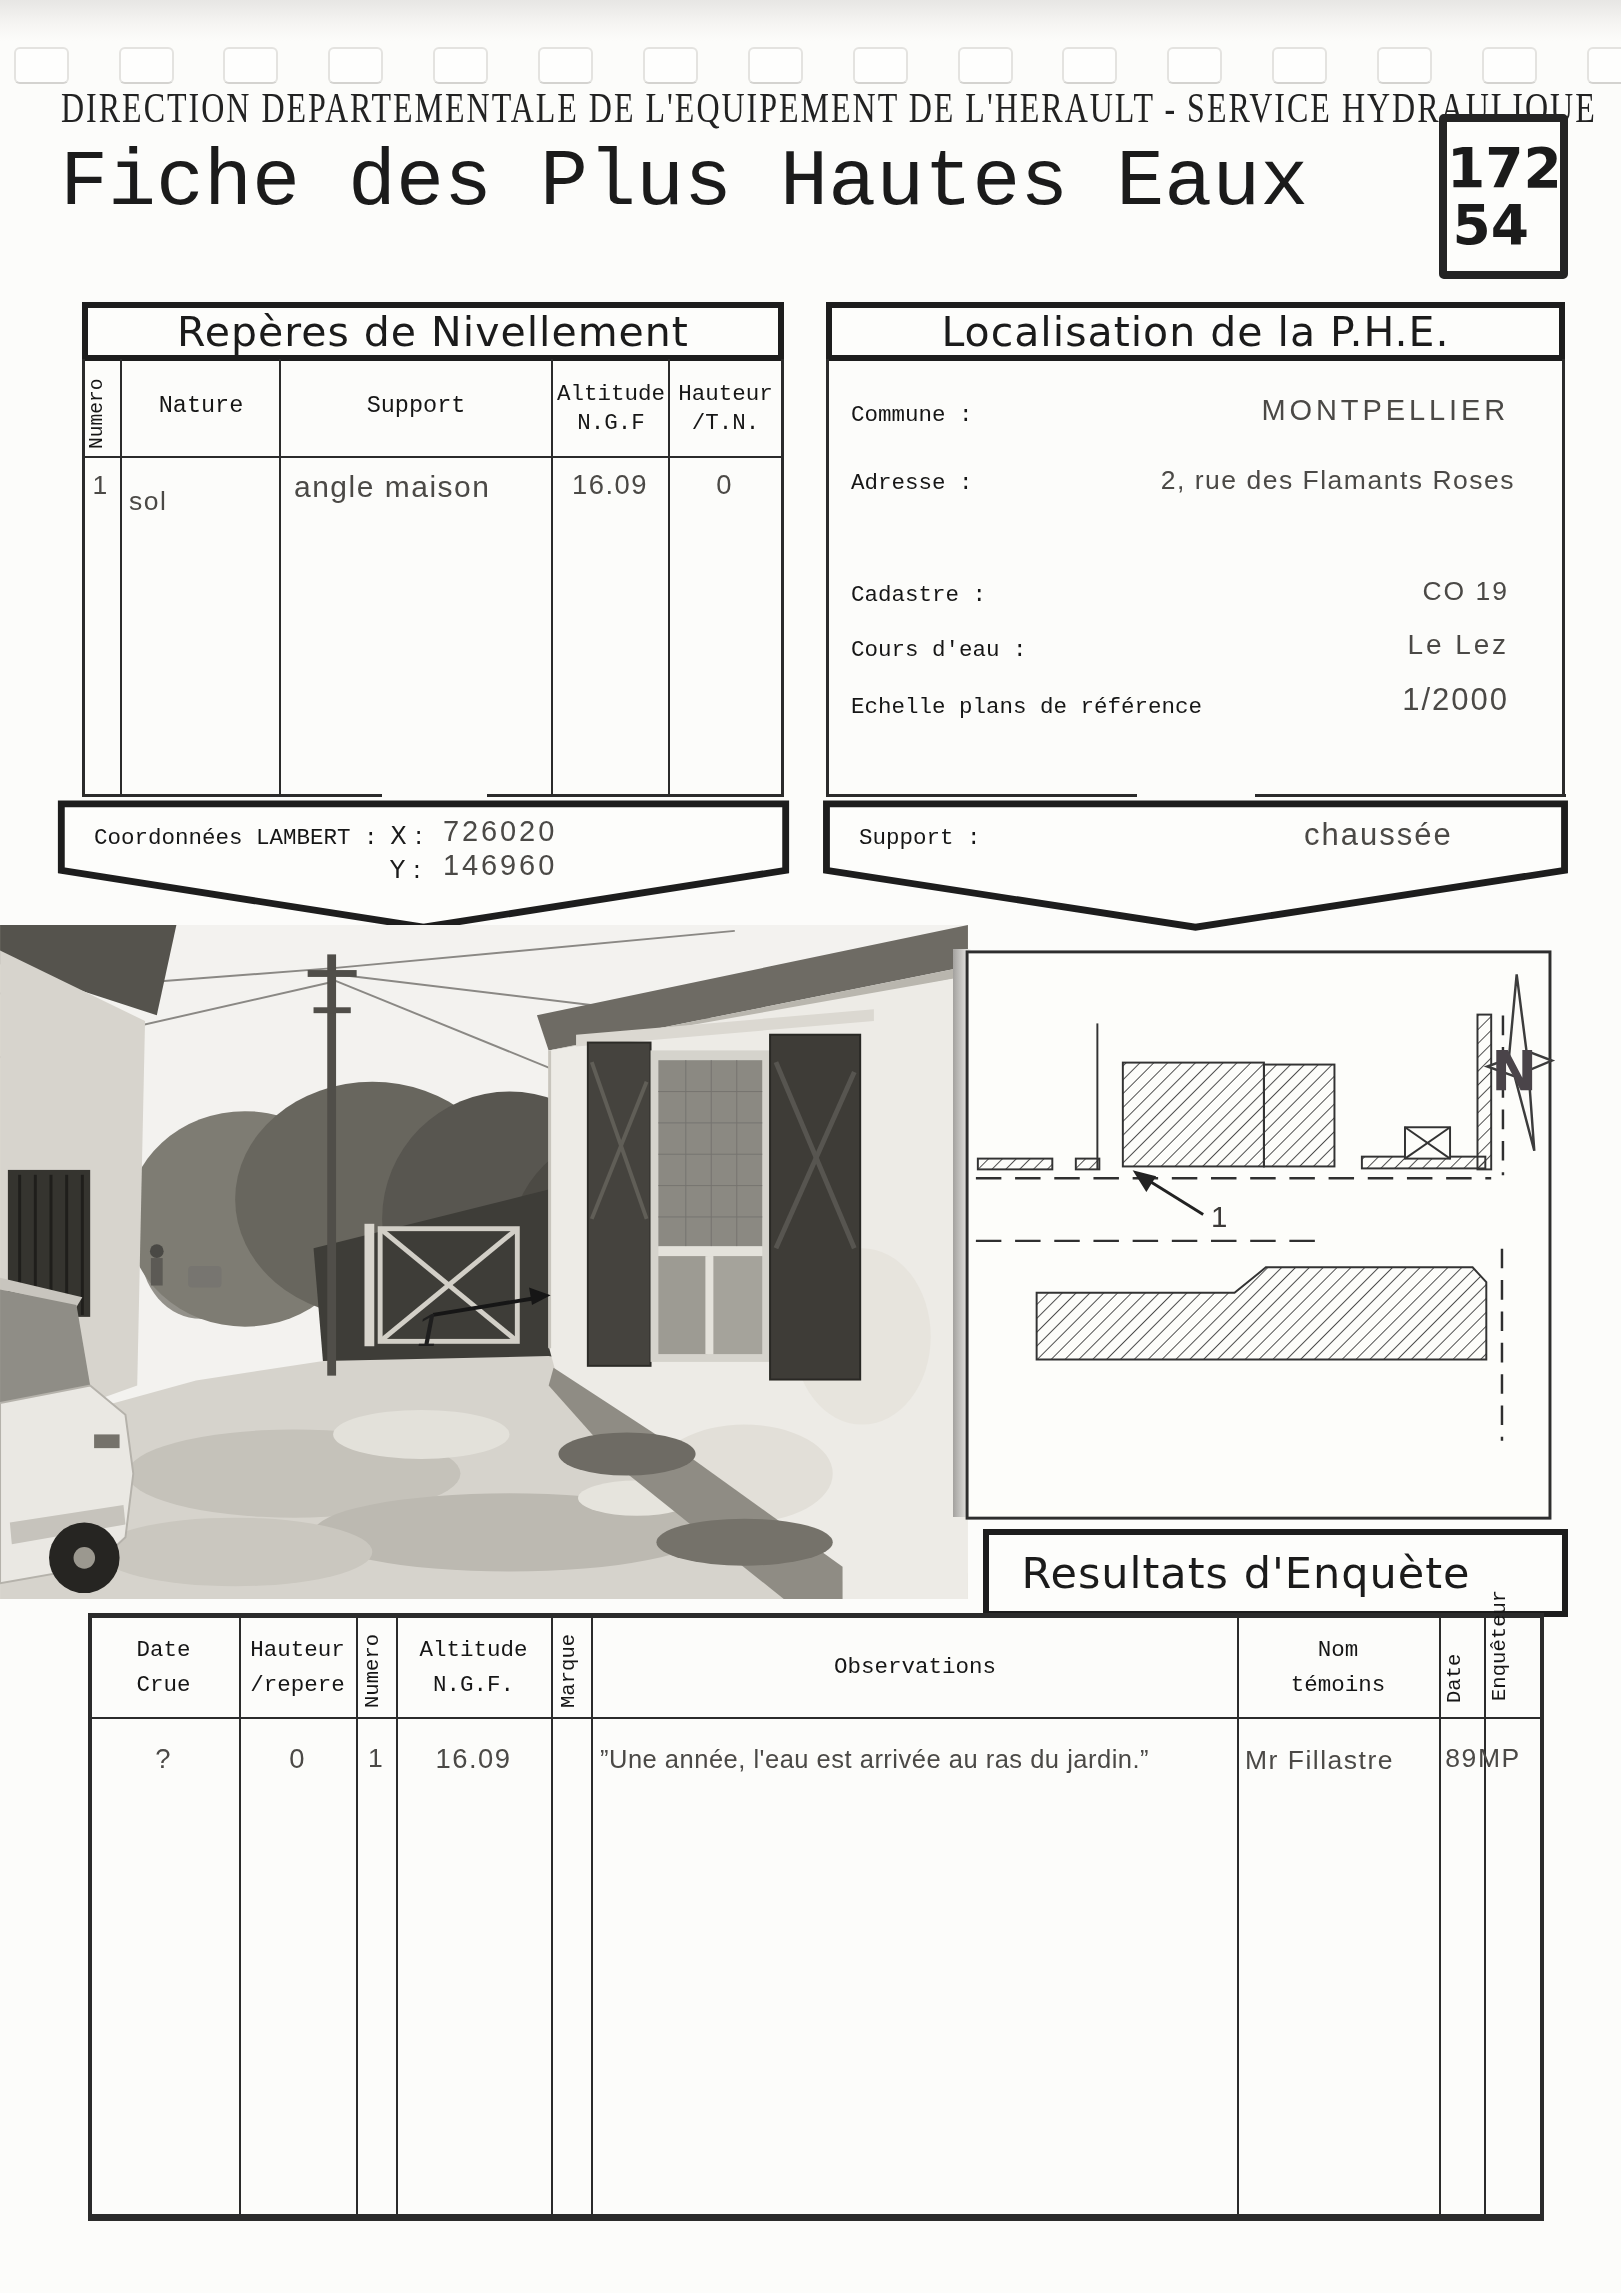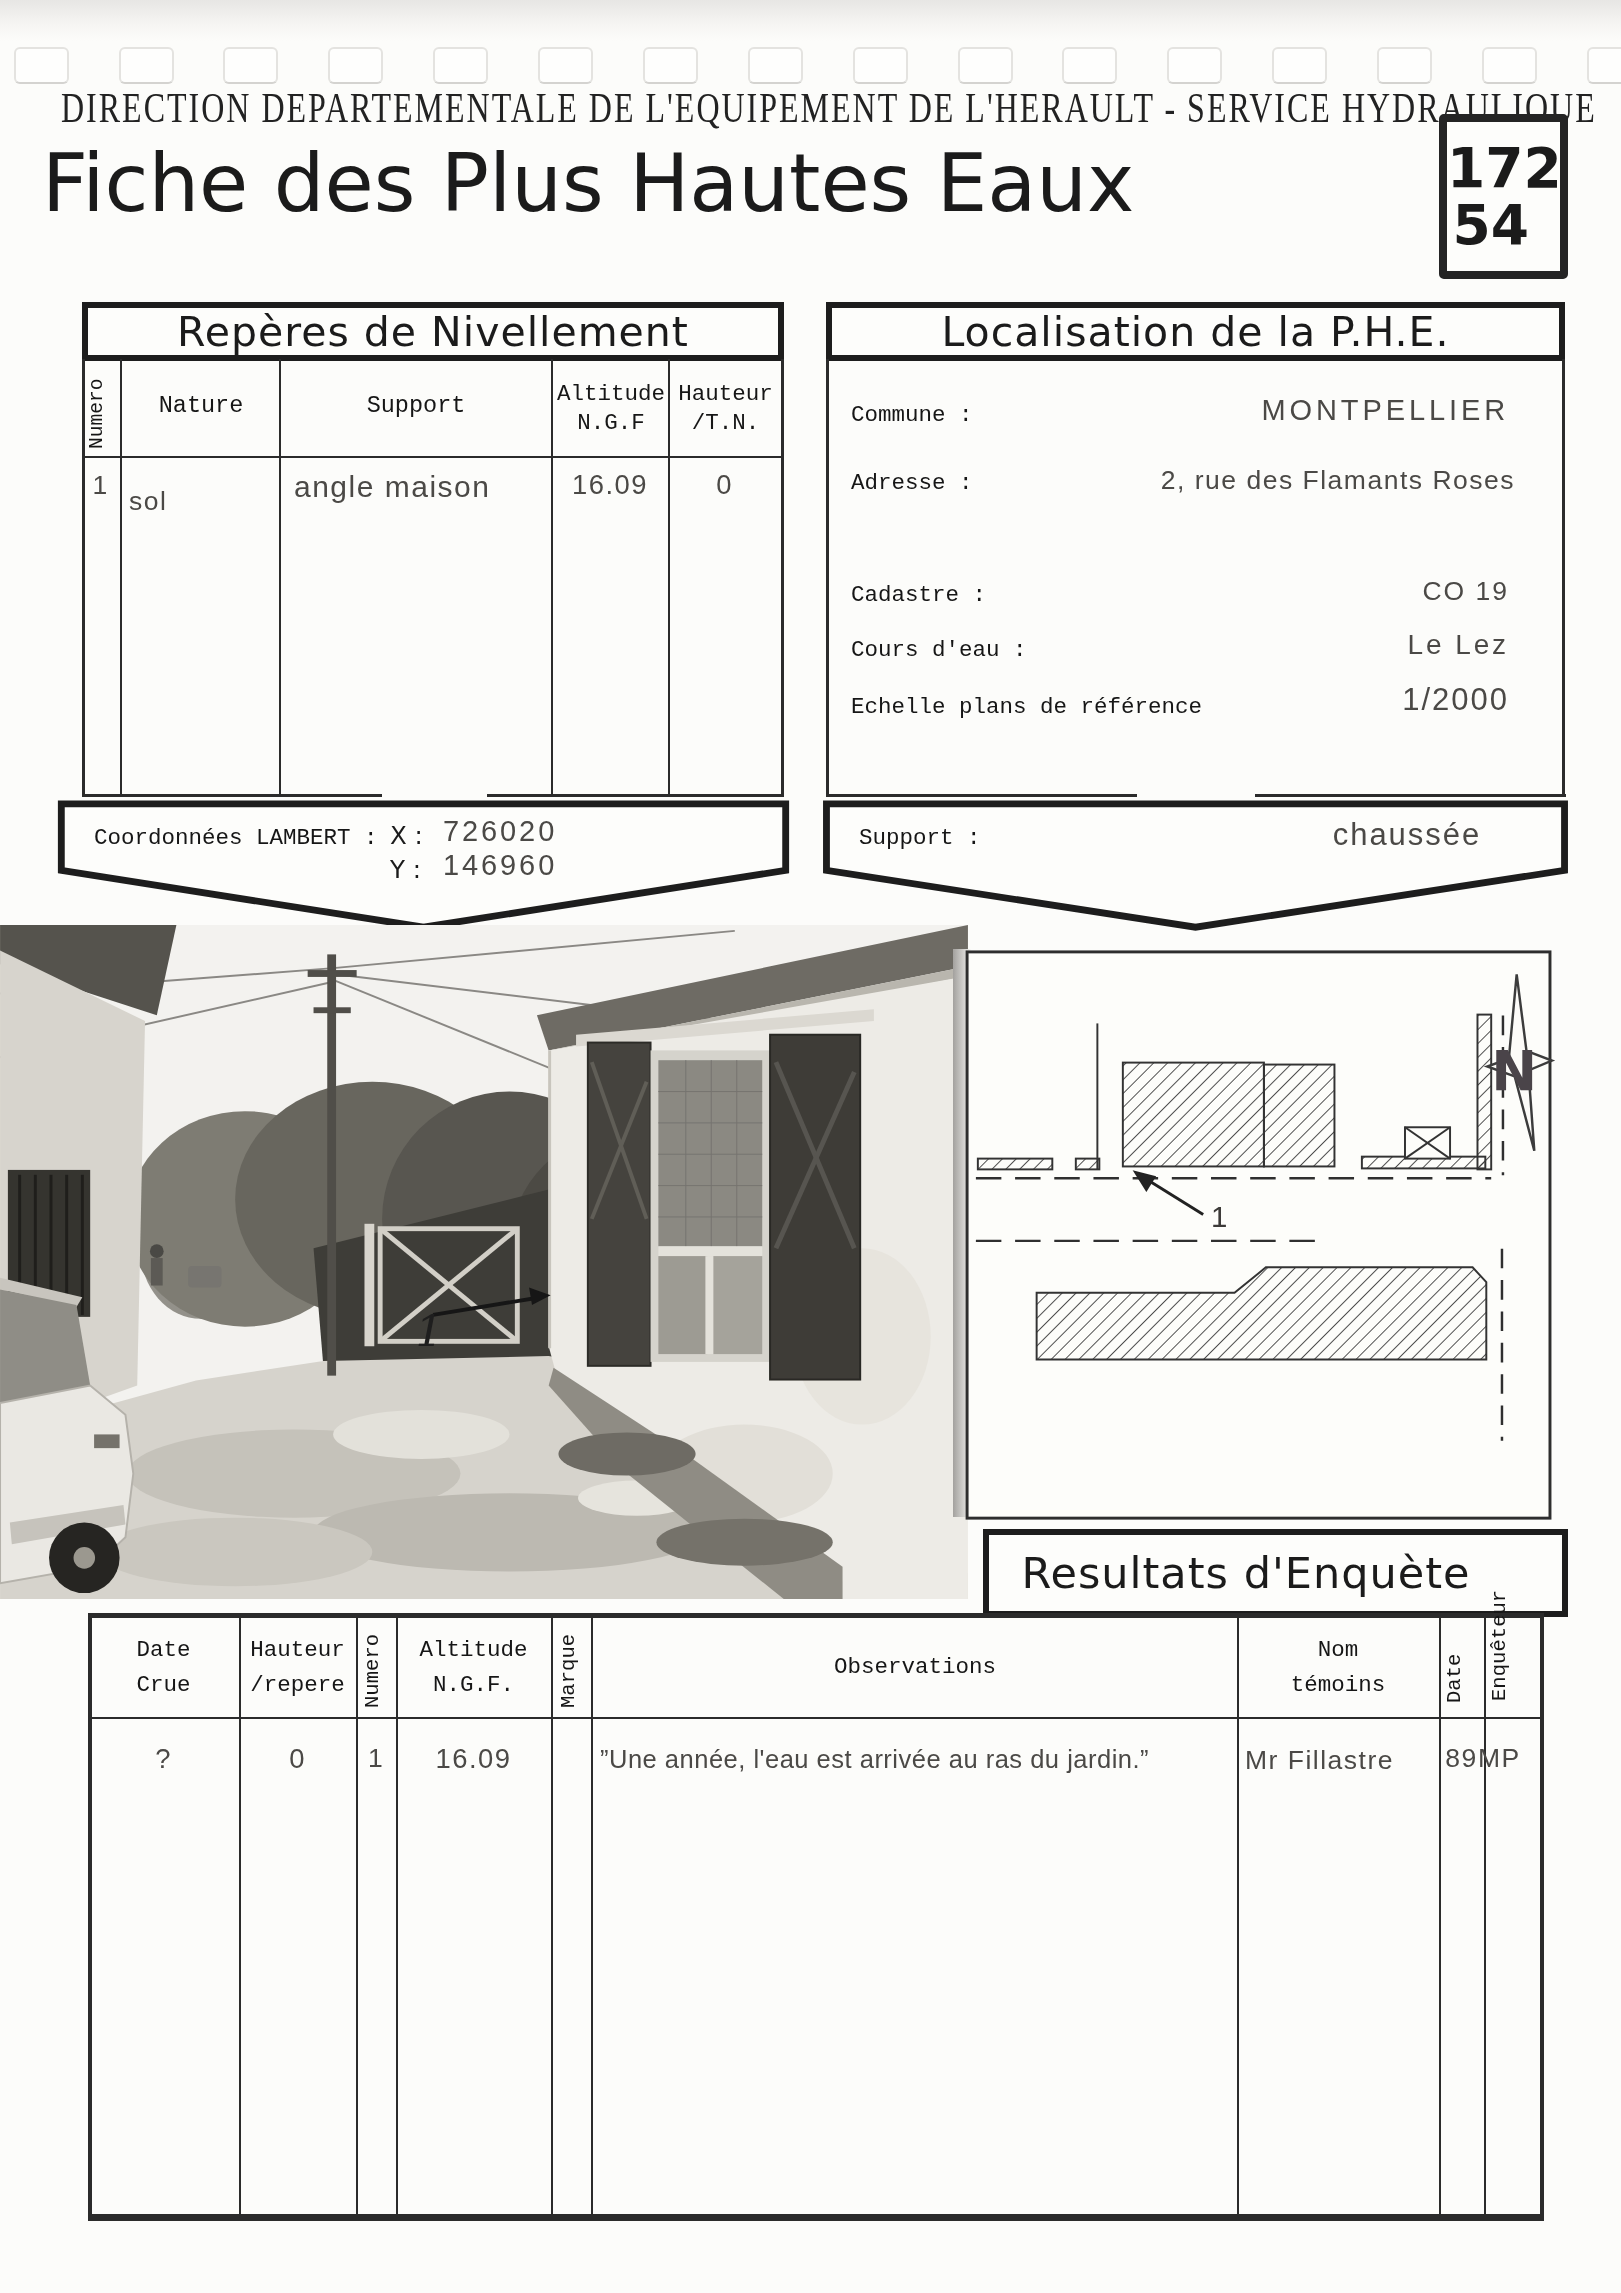--- a/index.html
+++ b/index.html
@@ -49,21 +49,21 @@
 
   <div class="abs" style="left:61px;top:84px;white-space:nowrap;font-family:'Liberation Serif',serif;font-size:32px;
               letter-spacing:2px;transform:scaleY(1.32);transform-origin:0 0;color:#222;">DIRECTION DEPARTEMENTALE DE L'EQUIPEMENT DE L'HERAULT - SERVICE HYDRAULIQUE</div>
 
   <div class="abs" style="left:1439px;top:114px;width:129px;height:165px;border:8.8px solid #242424;border-radius:4.9px;background:#fdfdfb;
               display:flex;flex-direction:column;justify-content:center;">
     <div class="head" style="font-size:55px;font-weight:bold;line-height:57px;text-align:center;">172</div>
     <div class="head" style="font-size:55px;font-weight:bold;line-height:57px;text-align:center;margin-left:-25.5px;">54</div>
   </div>
 
-  <div class="abs head" style="left:42px;top:137px;font-size:80px;letter-spacing:0;white-space:nowrap;">Fiche des Plus Hautes Eaux</div>
+  <div class="abs head" style="left:60px;top:137px;font-size:80px;letter-spacing:0;white-space:nowrap;font-family:Liberation Mono, monospace;">Fiche des Plus Hautes Eaux</div>
 
   <div class="abs panel-title head" style="left:82px;top:302px;width:702px;height:59px;">
     <span>Repères de Nivellement</span>
   </div>
 
   <div class="vline" style="left:82px;top:359px;width:2.9px;height:437px;"></div>
   <div class="vline" style="left:120px;top:359px;width:2px;height:437px;"></div>
   <div class="vline" style="left:279px;top:359px;width:2px;height:437px;"></div>
   <div class="vline" style="left:551px;top:359px;width:2px;height:437px;"></div>
   <div class="vline" style="left:668px;top:359px;width:2px;height:437px;"></div>
@@ -119,21 +119,21 @@
   <div class="abs mono" style="left:851px;top:637px;font-size:22.5px;">Cours d'eau :</div>
   <div class="abs plot" style="left:1323px;top:629px;width:186px;font-size:28px;letter-spacing:2.9px;text-align:right;">Le Lez</div>
 
   <div class="abs mono" style="left:851px;top:694px;font-size:22.5px;">Echelle plans de référence</div>
   <div class="abs plot" style="left:1333px;top:682px;width:176px;font-size:31px;letter-spacing:2px;text-align:right;">1/2000</div>
 
   <svg class="abs" style="left:820px;top:796px;" width="751" height="139" viewBox="0 0 766 142">
     <polygon points="6,8 760,8 760,76 383,134 6,76" fill="#fdfdfb" stroke="#1d1d1d" stroke-width="7"></polygon>
   </svg>
   <div class="abs mono" style="left:859px;top:825px;font-size:22.5px;">Support :</div>
-  <div class="abs plot" style="left:1304px;top:817px;width:206px;font-size:31px;letter-spacing:2px;text-align:center;">chaussée</div>
+  <div class="abs plot" style="left:1304px;top:817px;width:206px;font-size:31px;letter-spacing:2px;text-align:left;">chaussée</div>
 
   <svg class="abs" style="left:0;top:925px;" width="968" height="674" viewBox="0 0 988 688">
     <rect x="0" y="0" width="988" height="688" fill="#f3f2ef"></rect>
     <g stroke="#8a8884" stroke-width="2">
       <line x1="0" y1="70" x2="340" y2="44"></line>
         <line x1="0" y1="135" x2="340" y2="58"></line>
       <line x1="340" y1="44" x2="750" y2="6"></line>
         <line x1="340" y1="50" x2="988" y2="128"></line>
       <line x1="340" y1="56" x2="620" y2="170"></line>
     </g>

